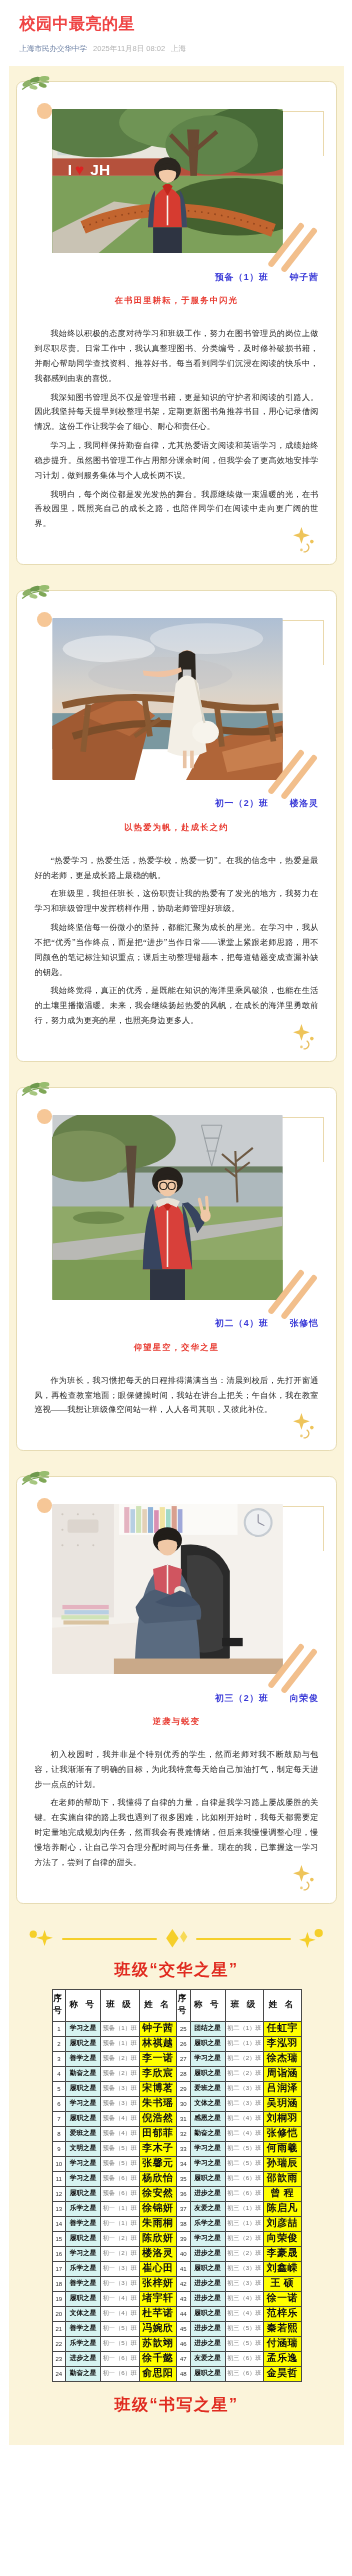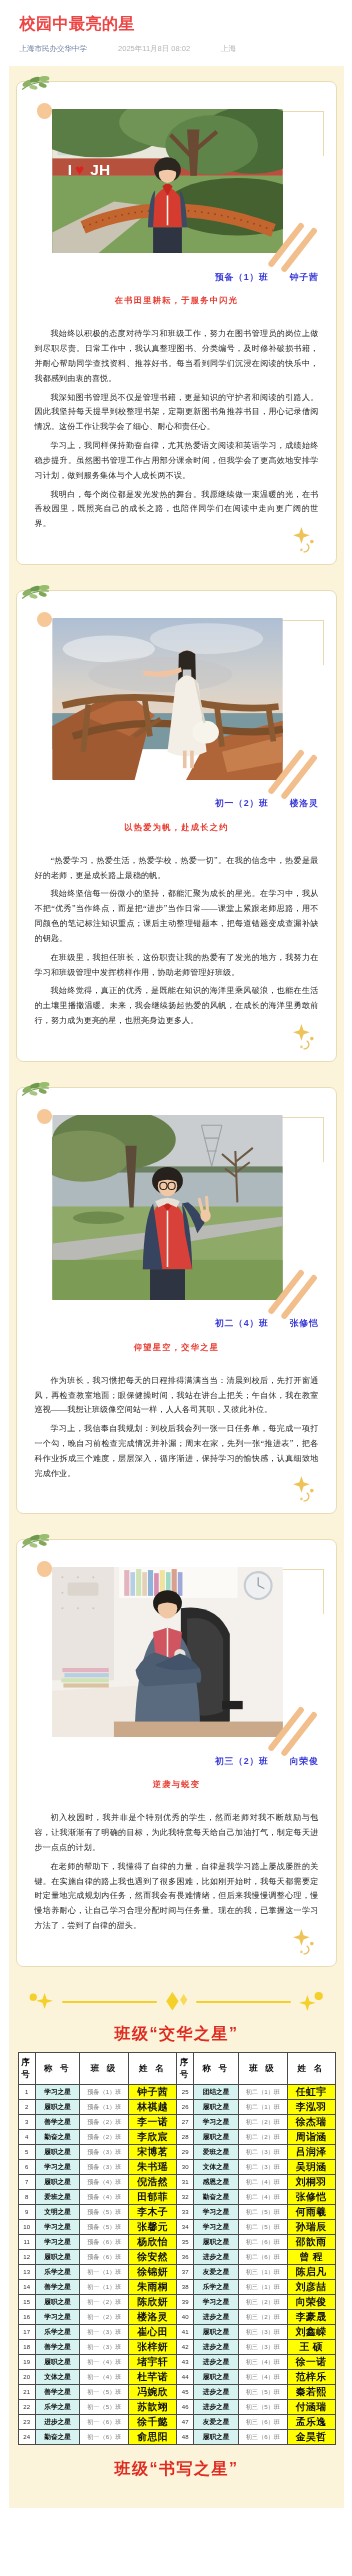--- a/index.html
+++ b/index.html
@@ -4,23 +4,23 @@
 <style>
   html,body{margin:0;padding:0;}
   body{
     width:353px;background:#ffffff;
     font-family:"Liberation Sans",sans-serif;
     color:#222;
   }
   
   .page-header{padding:14.4px 19.6px 5.2px 19.6px;background:#fff;}
   .page-title{font-size:16px;font-weight:bold;color:#ef4444;letter-spacing:0.5px;}
-  .byline{margin-top:8.2px;font-size:7.5px;display:flex;align-items:center;gap:15px;}
+  .byline{margin-top:8.2px;font-size:7.5px;display:flex;align-items:center;gap:6px;}
   .account-link{color:#6e82a5;}
-  .pub-meta{color:#b5b5b5;margin-left:16px;}
+  .pub-meta{color:#b5b5b5;}
   
   .canvas{margin:7.2px 8.8px 0 8.8px;background:#fbf4da;padding:15.5px 7.2px 21.6px 7.2px;}
   
   .card{
     position:relative;background:#fff;border:0.5px solid #e7dcb4;border-radius:7.2px;
     margin:0 0 25px 0;padding:27px 17.5px 28px 17.5px;
   }
   .leaf-dec{position:absolute;top:-8.2px;left:3.1px;}
   .circle-dec{position:absolute;top:20.6px;left:19.6px;width:15.5px;height:15.5px;border-radius:50%;background:#f6c797;}
   .bracket-dec{position:absolute;top:29px;right:12.4px;width:49px;height:44px;
@@ -42,21 +42,21 @@
     font-family:"Liberation Serif",serif;letter-spacing:0.2px;text-align:justify;
   }
   
   .divider{display:flex;align-items:center;margin:2.1px 13.4px 11.3px 13.4px;height:20.6px;}
   .divider .line{flex:1;height:1.5px;background:#f5cf2a;border-radius:1px;margin:0 7.2px;}
   
   .table-title{
     text-align:center;color:#e02b20;font-size:16px;font-weight:bold;
     letter-spacing:1.5px;margin:2.1px 0 7.2px 0;font-family:"Liberation Sans",sans-serif;
   }
-  table.star-table{width:318px;margin:0 auto 4.1px auto;border-collapse:collapse;background:#fff;}
+  table.star-table{width:250px;margin:0 auto 4.1px auto;border-collapse:collapse;background:#fff;}
   table.star-table th,table.star-table td{border:0.5px solid #4a4a4a;text-align:center;vertical-align:middle;}
   table.star-table th{font-size:8.5px;font-weight:bold;padding:3.6px 0;letter-spacing:2.6px;background:#fff;color:#111;}
   td.num{font-size:6px;color:#333;padding:1px 0;background:#fff;}
   td.badge{background:#d6f3f1;font-weight:bold;font-size:6.7px;color:#111;padding:1px 0;}
   td.cls{font-size:6.2px;color:#7a7a7a;padding:1px 0;background:#fff;}
   td.name{background:#ffff00;font-weight:bold;font-size:9.8px;color:#111;padding:0.5px 0;
     font-family:"Liberation Serif",serif;letter-spacing:0.5px;}
 </style>
 </head>
 <body>
@@ -209,22 +209,22 @@
         <div class="bar b1"></div>
           <div class="bar b2"></div>
       </div>
     </div>
     <div class="stu-head">
       <span class="cls">初一（2）班</span><span>楼洛灵</span>
     </div>
     <div class="stu-motto">以热爱为帆，赴成长之约</div>
     <div class="stu-body">
       <p>“热爱学习，热爱生活，热爱学校，热爱一切”。在我的信念中，热爱是最好的老师，更是成长路上最稳的帆。</p>
+      <p>在班级里，我担任班长，这份职责让我的热爱有了发光的地方，我努力在学习和班级管理中发挥榜样作用，协助老师管理好班级。</p>
       <p>我始终坚信每一份微小的坚持，都能汇聚为成长的星光。在学习中，我从不把“优秀”当作终点，而是把“进步”当作日常——课堂上紧跟老师思路，用不同颜色的笔记标注知识重点；课后主动整理错题本，把每道错题变成查漏补缺的钥匙。</p>
-      <p>在班级里，我担任班长，这份职责让我的热爱有了发光的地方，我努力在学习和班级管理中发挥榜样作用，协助老师管理好班级。</p>
       <p>我始终觉得，真正的优秀，是既能在知识的海洋里乘风破浪，也能在生活的土壤里播撒温暖。未来，我会继续扬起热爱的风帆，在成长的海洋里勇敢前行，努力成为更亮的星，也照亮身边更多人。</p>
     </div>
     <svg class="star-flourish" width="24" height="27" viewBox="0 0 46 52">
         <use href="#starSwirl"></use>
       </svg>
   </div>
 
   <div class="card">
     <svg class="leaf-dec" width="31" height="18.5" viewBox="0 0 60 36">
         <use href="#leafSprig"></use>
@@ -268,21 +268,20 @@
         <div class="bar b1"></div>
           <div class="bar b2"></div>
       </div>
     </div>
     <div class="stu-head">
       <span class="cls">初二（4）班</span><span>张修恺</span>
     </div>
     <div class="stu-motto">仰望星空，交华之星</div>
     <div class="stu-body">
       <p>作为班长，我习惯把每天的日程排得满满当当：清晨到校后，先打开窗通风，再检查教室地面；眼保健操时间，我站在讲台上把关；午自休，我在教室巡视——我想让班级像空间站一样，人人各司其职，又彼此补位。</p>
-      <p>学习上，我信奉自我规划：到校后我会列一张一日任务单，每完成一项打一个勾，晚自习前检查完成情况并补漏；周末在家，先列一张“推进表”，把各科作业拆成三个难度，层层深入，循序渐进，保持学习的愉快感，认真细致地完成作业。</p>
     </div>
     <svg class="star-flourish" width="24" height="27" viewBox="0 0 46 52">
         <use href="#starSwirl"></use>
       </svg>
   </div>
 
   <div class="card">
     <svg class="leaf-dec" width="31" height="18.5" viewBox="0 0 60 36">
         <use href="#leafSprig"></use>
       </svg>

